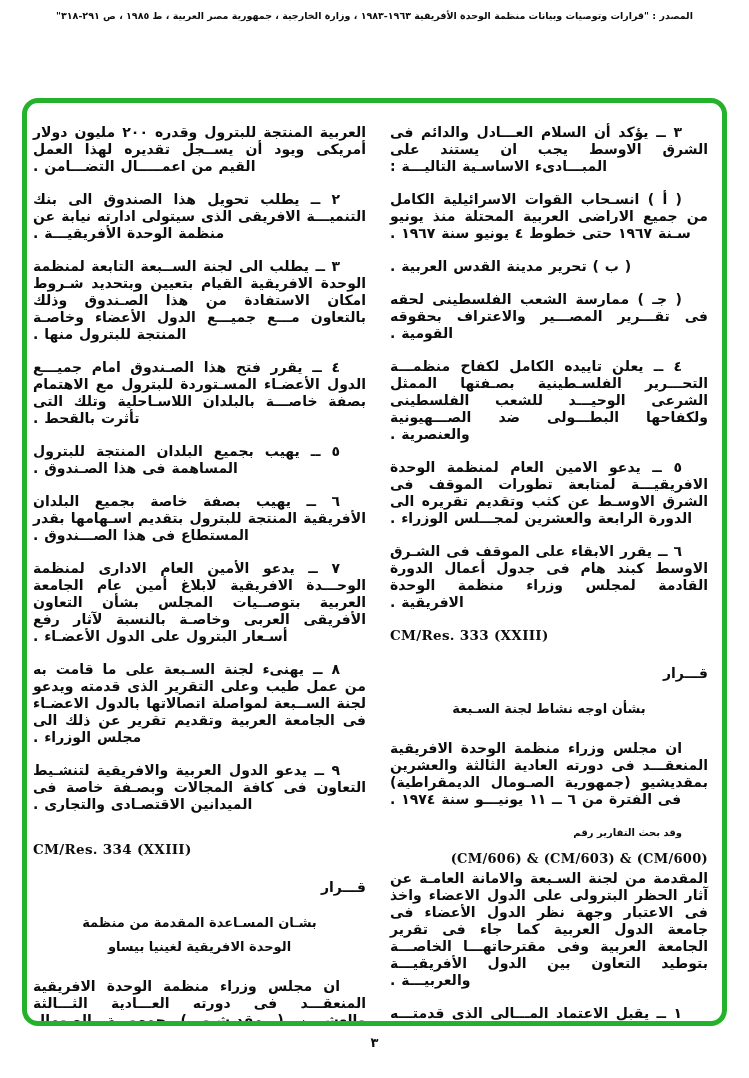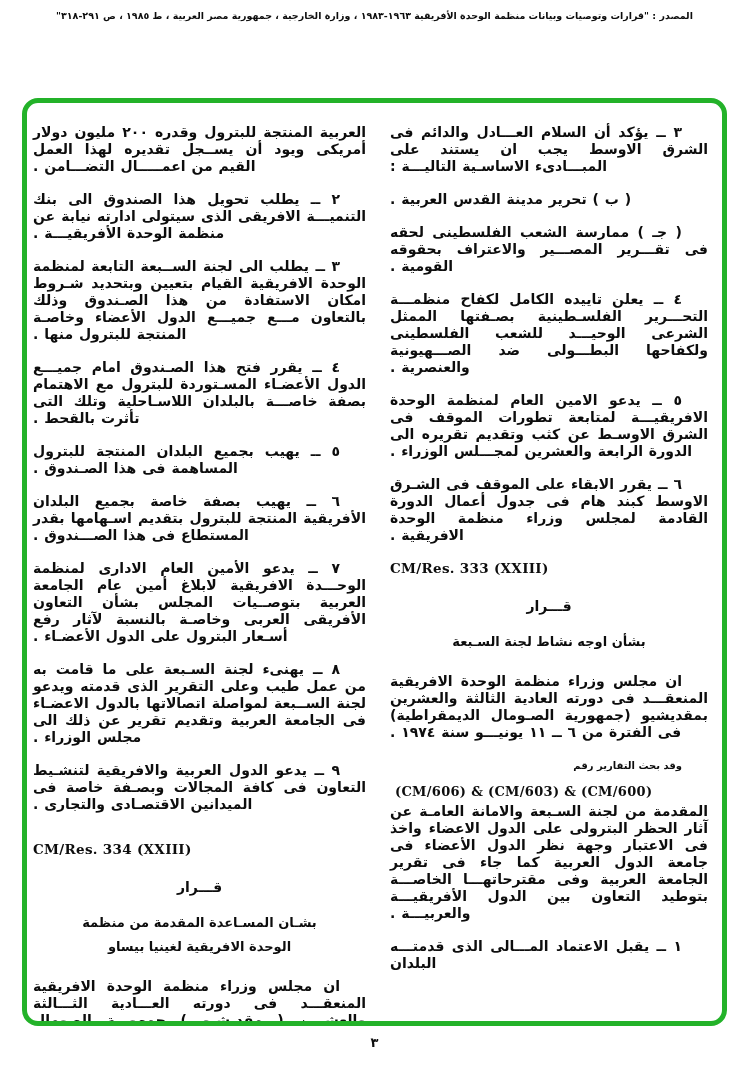--- a/index.html
+++ b/index.html
@@ -77,25 +77,24 @@
   }
   .latin {
     direction: ltr;
     text-align: left;
     font-family: "DejaVu Serif", serif;
     font-size: 13.5px;
     font-weight: bold;
     margin: 10px 0 22px 0;
     letter-spacing: 0.3px;
   }
-  .latin.refs { margin: 0 0 4px 5px; font-size: 13px; }
+  .latin.refs { margin: 0 0 4px 5px; font-size: 13px; text-align: right; }
   .latin.mt-lg { margin-top: 28px; }
   .res-title {
     direction: rtl;
-    text-align: center;
     font-size: 14px;
     font-weight: bold;
     margin: 0 0 20px 0;
   }
   .res-subtitle {
     direction: rtl;
     text-align: center;
     font-size: 13px;
     font-weight: bold;
     margin: 0 0 24px 0;
@@ -116,20 +115,21 @@
 
 <div class="doc-header">
   <div class="doc-source">المصدر : "قرارات وتوصيات وبيانات منظمة الوحدة الأفريقية ١٩٦٣-١٩٨٣ ، وزارة الخارجية ، جمهورية مصر العربية ، ط ١٩٨٥ ، ص ٢٩١-٣١٨"</div>
 </div>
 
 <div class="frame" style="border-color: rgb(35, 178, 41);">
   <div class="columns">
 
     <div class="col col-start">
       <p class="para">٣ ــ يؤكد أن السلام العـــادل والدائم فى الشرق الاوسط يجب ان يستند على المبـــادىء الاساسـية التاليـــة :</p>
+      <p class="para">( أ ) انسـحاب القوات الاسرائيلية الكامل من جميع الاراضى العربية المحتلة منذ يونيو سـنة ١٩٦٧ حتى خطوط ٤ يونيو سنة ١٩٦٧ .</p>
       <p class="para">( ب ) تحرير مدينة القدس العربية .</p>
       <p class="para">( جـ ) ممارسة الشعب الفلسطينى لحقه فى تقـــرير المصـــير والاعتراف بحقوقه القومية .</p>
       <p class="para">٤ ــ يعلن تاييده الكامل لكفاح منظمـــة التحـــرير الفلسـطينية بصـفتها الممثل الشرعى الوحيـــد للشعب الفلسطينى ولكفاحها البطـــولى ضد الصـــهيونية والعنصرية .</p>
       <p class="para">٥ ــ يدعو الامين العام لمنظمة الوحدة الافريقيـــة لمتابعة تطورات الموقف فى الشرق الاوسـط عن كثب وتقديم تقريره الى الدورة الرابعة والعشرين لمجـــلس الوزراء .</p>
       <p class="para">٦ ــ يقرر الابقاء على الموقف فى الشـرق الاوسط كبند هام فى جدول أعمال الدورة القادمة لمجلس وزراء منظمة الوحدة الافريقية .</p>
       <div class="latin">CM/Res. 333 (XXIII)</div>
       <div class="res-title">قـــرار</div>
       <div class="res-subtitle">بشأن اوجه نشاط لجنة السـبعة</div>
       <p class="para">ان مجلس وزراء منظمة الوحدة الافريقية المنعقـــد فى دورته العادية الثالثة والعشرين بمقديشيو (جمهورية الصـومال الديمقراطية) فى الفترة من ٦ ــ ١١ يونيـــو سنة ١٩٧٤ .</p>
       <div class="line-rtl">وقد بحث التقارير رقم</div>

